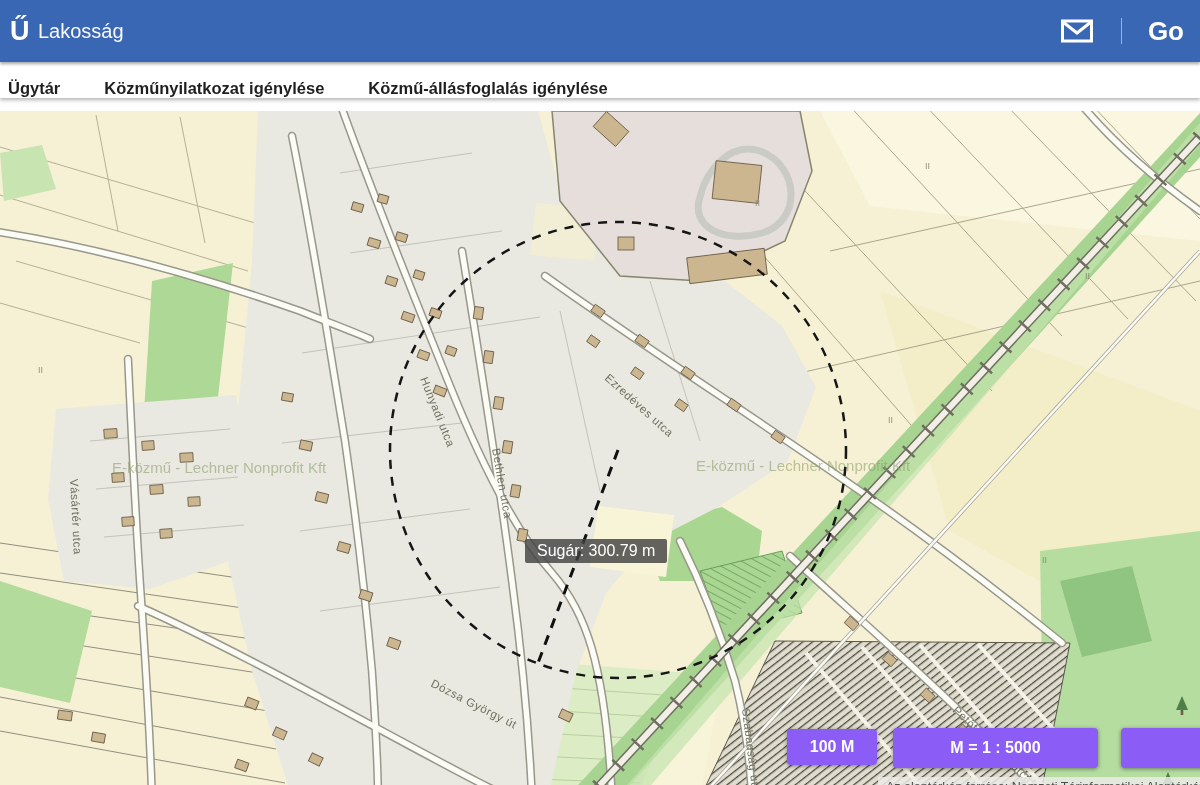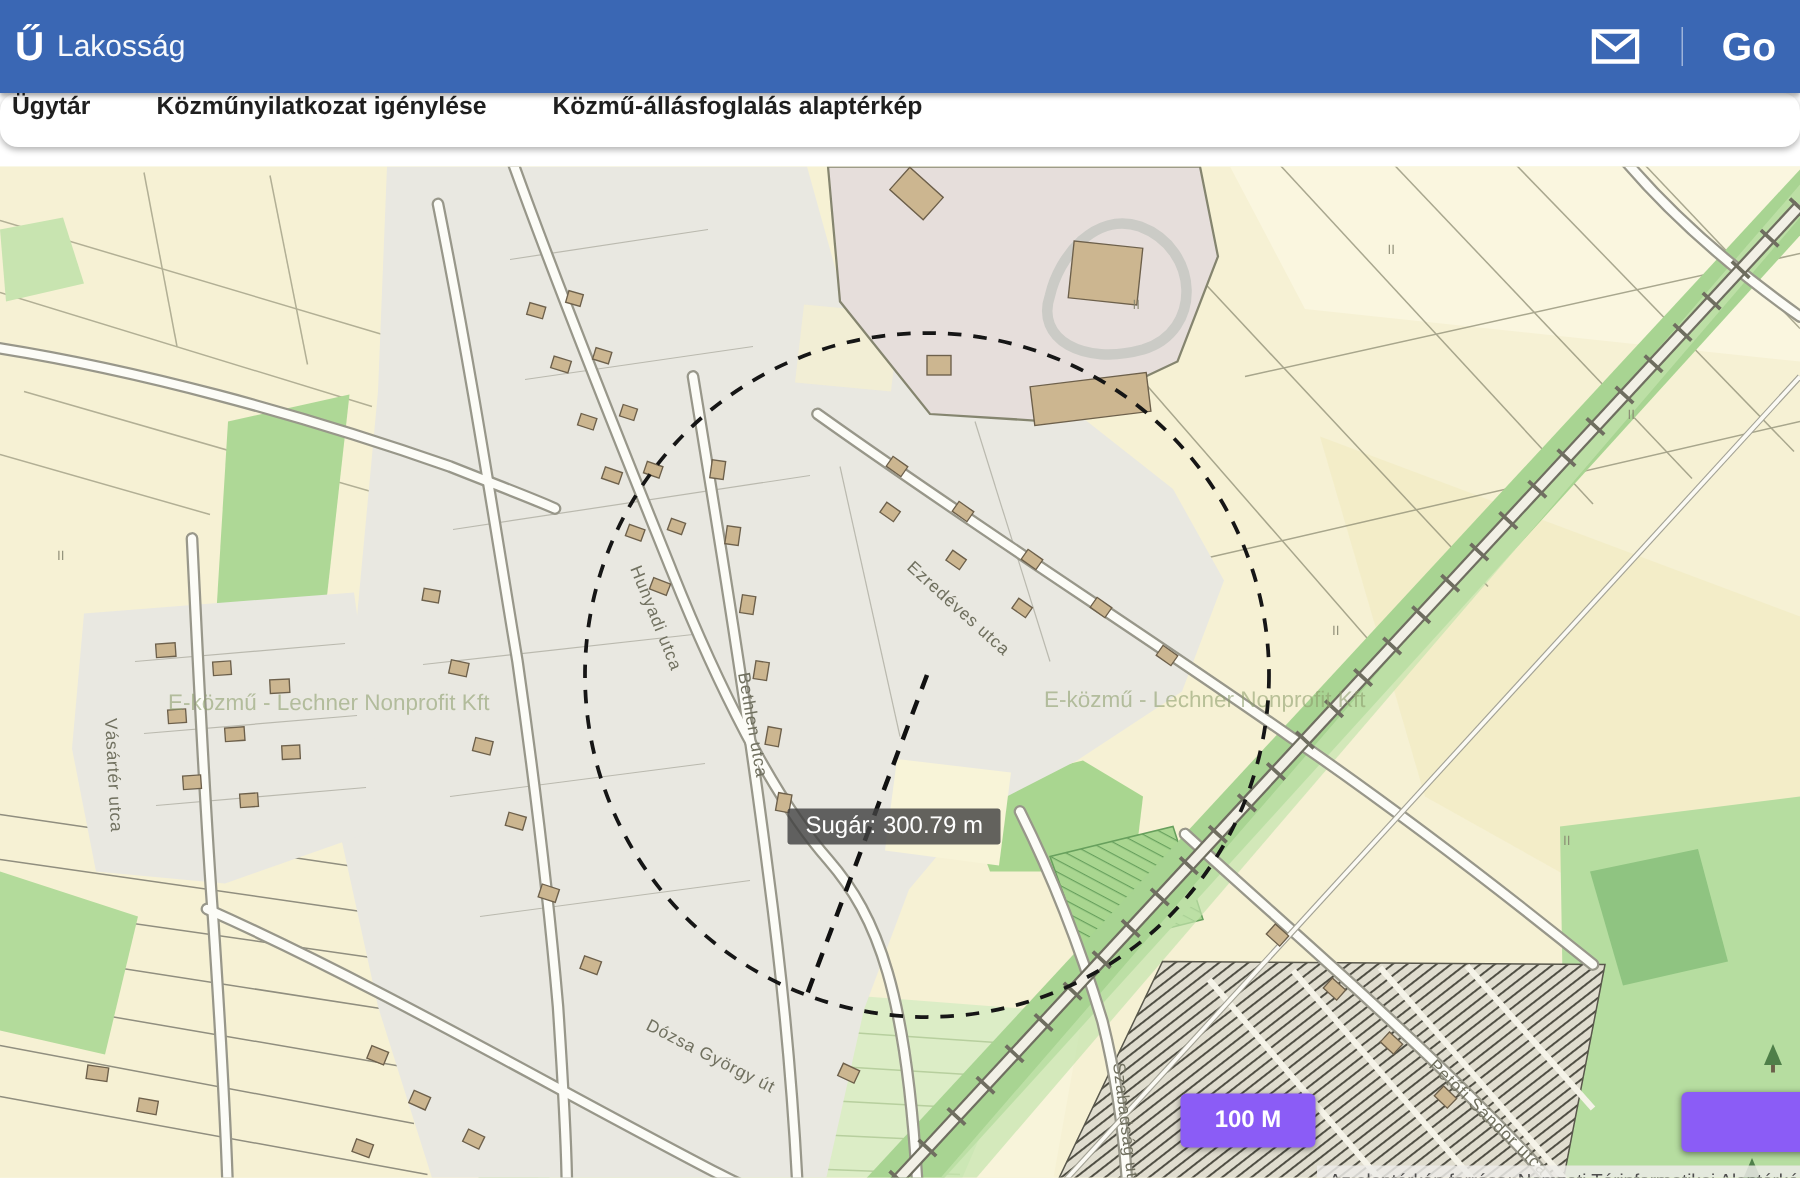--- a/index.html
+++ b/index.html
@@ -16,24 +16,23 @@
     position:relative;z-index:10;box-sizing:border-box;
   }
   .logo-mark{font-size:27px;font-weight:bold;letter-spacing:.5px;}
   .logo-text{font-size:20px;font-weight:400;margin-left:8px;opacity:.96;}
   .header-right{margin-left:auto;display:flex;align-items:center;}
   .mail-btn{background:none;border:none;padding:0;cursor:pointer;display:flex;}
   .header-divider{width:1px;height:26px;background:rgba(255,255,255,.5);margin:0 26px 0 28px;}
   .header-link{font-size:26px;font-weight:bold;color:#fff;cursor:pointer;white-space:nowrap;}
   
   .tab-bar{
-    height:36px;background:#fff;display:flex;align-items:flex-start;
+    height:36px;background:#fff;display:flex;align-items:flex-end;
     padding-left:8px;position:relative;z-index:9;
     box-shadow:0 2px 4px rgba(0,0,0,.3);
-    border-radius:12px;
   }
   .tab{
     font-size:16.5px;font-weight:bold;color:#1f1f1f;
     margin-right:44px;cursor:pointer;white-space:nowrap;
   }
   .tab.disabled{color:#bcbcbc;cursor:default;}
   
   .map-wrap{position:relative;width:1200px;height:687px;overflow:hidden;background:#f6f1d4;margin-top:13px;}
   .map-svg{position:absolute;left:0;top:0;}
   .radius-tooltip{
@@ -76,21 +75,21 @@
       </svg>
     </button>
     <div class="header-divider"></div>
     <span class="header-link">Go</span>
   </div>
 </div>
 
 <div class="tab-bar">
   <span class="tab">Ügytár</span>
   <span class="tab">Közműnyilatkozat igénylése</span>
-  <span class="tab">Közmű-állásfoglalás alaptérkép</span>
+  <span class="tab">Közmű-állásfoglalás igénylése</span>
 </div>
 
 <div class="map-wrap">
   <svg class="map-svg" width="1200" height="687" viewBox="0 0 1200 687">
     <defs>
       <pattern id="pVine" width="6" height="6" patternUnits="userSpaceOnUse" patternTransform="rotate(52)">
         <rect width="6" height="6" fill="#e0ddcf"></rect>
         <line x1="0" y1="0" x2="0" y2="6" stroke="#4c4b41" stroke-width="2.6"></line>
       </pattern>
       <pattern id="pGreenHatch" width="7" height="7" patternUnits="userSpaceOnUse" patternTransform="rotate(118)">
@@ -325,16 +324,17 @@
 
     <g fill="none">
       <circle cx="618" cy="339" r="228" stroke="#161616" stroke-width="2.5" stroke-dasharray="9 8"></circle>
       <line x1="618" y1="339" x2="538" y2="552" stroke="#111" stroke-width="3" stroke-dasharray="10 8"></line>
     </g>
   </svg>
 
   <div class="radius-tooltip">Sugár: 300.79 m</div>
 
   <button class="map-btn" id="btn-100m">100 M</button>
+  <button class="map-btn" id="btn-scale">M = 1 : 5000</button>
   <button class="map-btn" id="btn-extra"></button>
 
   <div class="attribution">Az alaptérkép forrása: Nemzeti Térinformatikai Alaptérkép, OpenSt</div>
 </div>
 
 </body></html>

